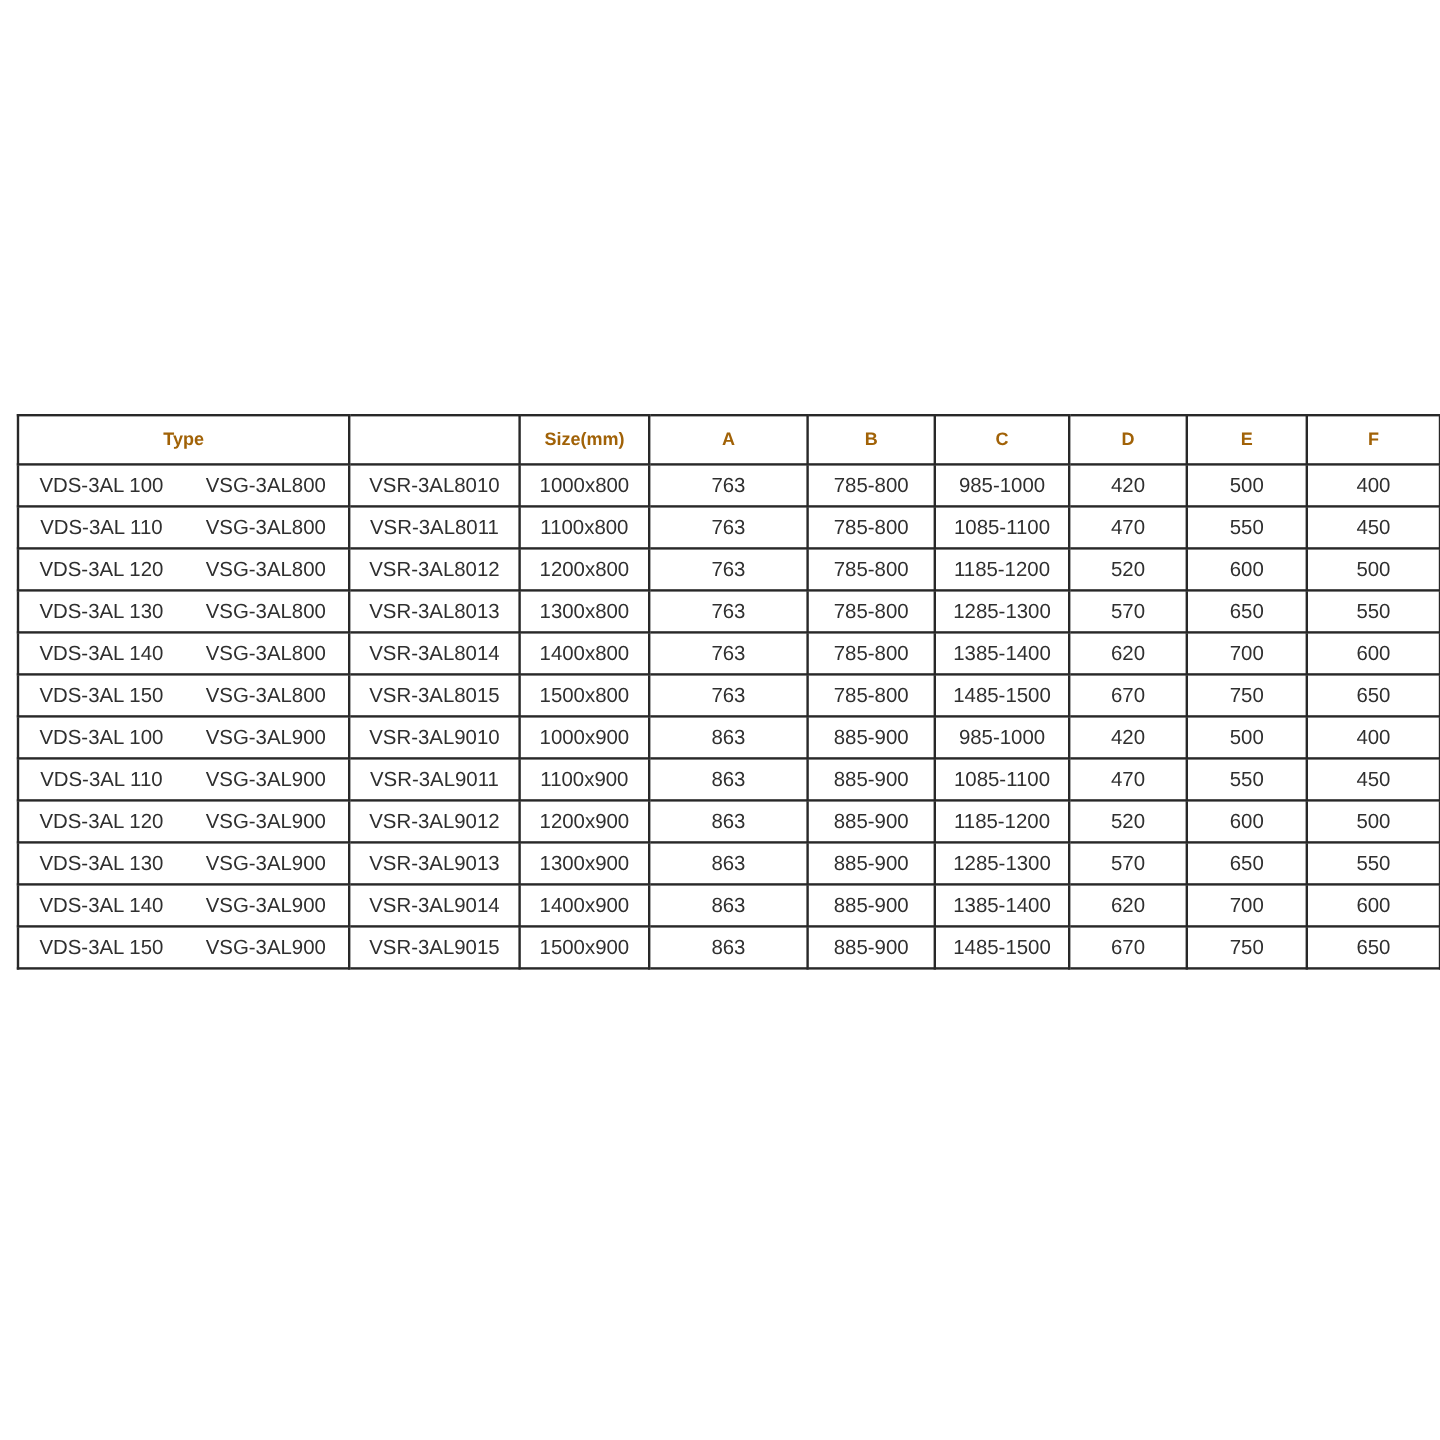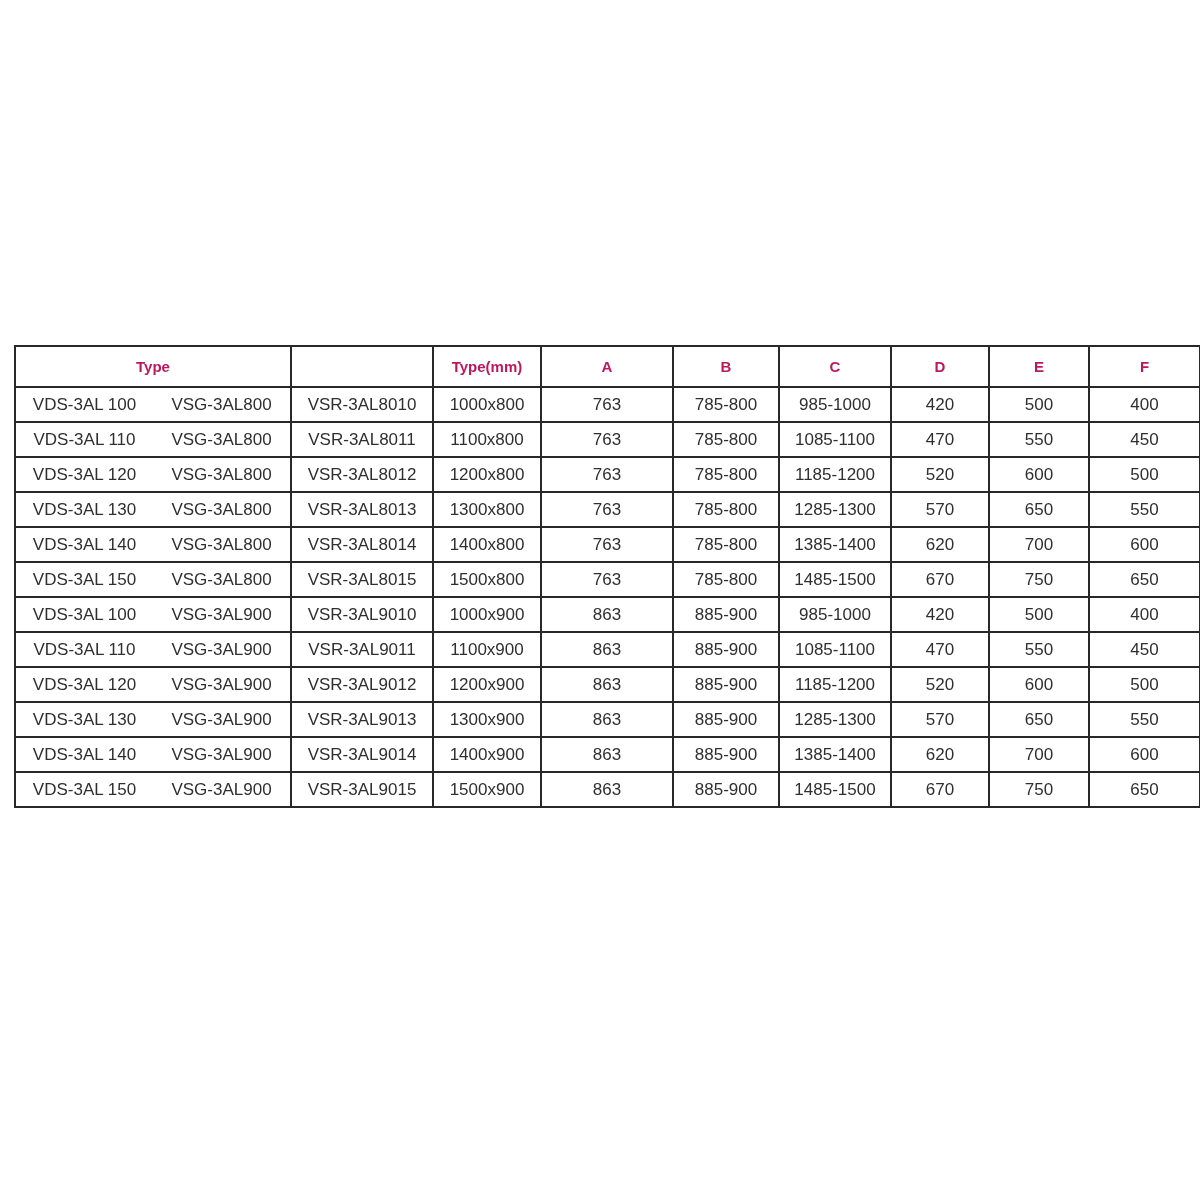--- a/index.html
+++ b/index.html
@@ -30,21 +30,21 @@
     border: 2px solid #282828;
     overflow: hidden;
     white-space: nowrap;
     padding: 0;
   }
   table.spec th {
     height: 39px;
     font-size: 15px;
     font-weight: bold;
     text-align: center;
-    color: #be185d;
+    color: #a16207;
   }
   table.spec td {
     height: 33px;
     font-size: 17px;
     font-weight: normal;
     text-align: center;
     color: #2f2f2f;
   }
   td.type-cell {
     font-weight: bold;
@@ -84,21 +84,21 @@
       <col style="width:106px">
       <col style="width:112px">
       <col style="width:98px">
       <col style="width:100px">
       <col style="width:111px">
     </colgroup>
     <thead>
       <tr>
         <th>Type</th>
         <th></th>
-        <th>Type(mm)</th>
+        <th>Size(mm)</th>
         <th>A</th>
         <th>B</th>
         <th>C</th>
         <th>D</th>
         <th>E</th>
         <th>F</th>
       </tr>
     </thead>
     <tbody>
     <tr>

